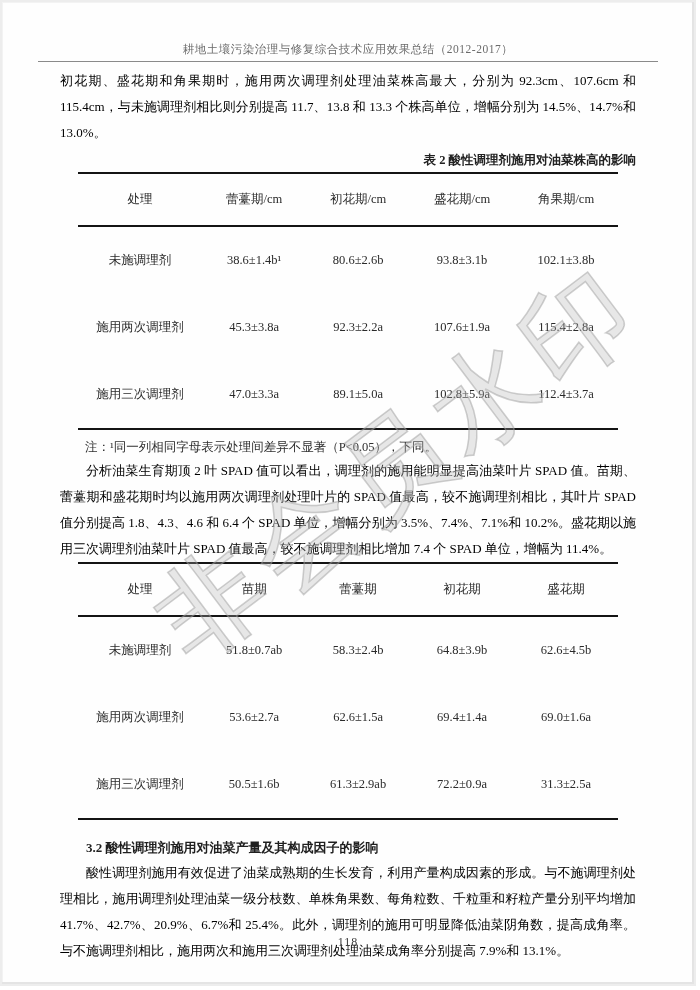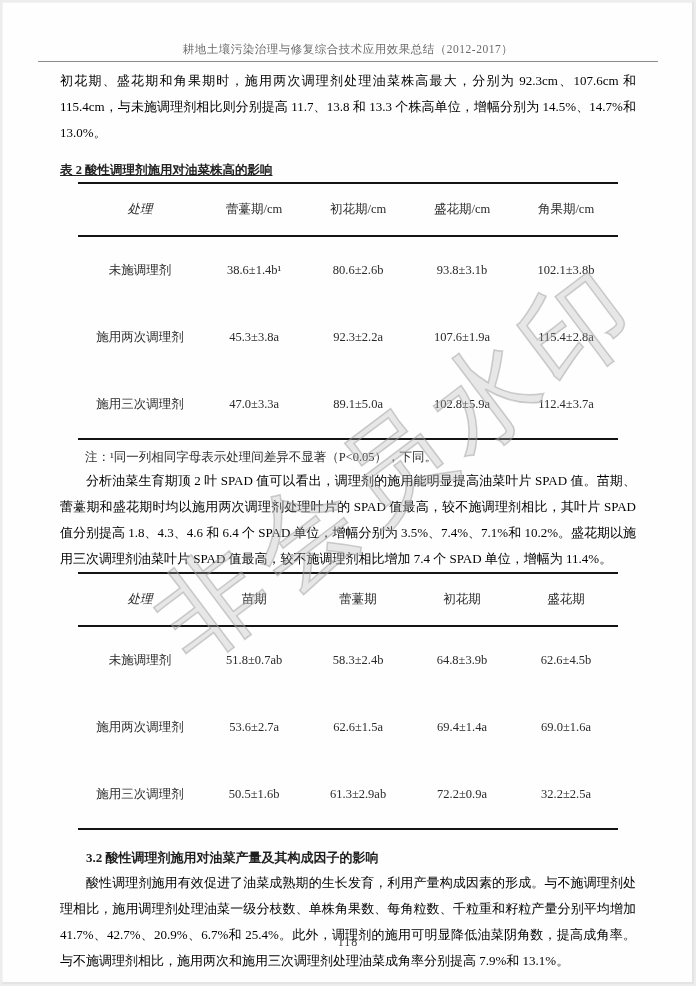--- a/index.html
+++ b/index.html
@@ -22,37 +22,36 @@
     font-size: 11.5px; color: #6b6b6b; letter-spacing: 0.5px;
   }
   main { position: relative; z-index: 1; padding: 0 58px; color: #2d2d2d; }
   .para {
     margin: 0; font-size: 13px; line-height: 26px;
     text-align: justify; color: #000000;
   }
   .para.first { margin-top: 6px; }
   .para.indent { text-indent: 2em; font-family: Liberation Serif, serif; }
   .table-caption {
-    margin-top: 12px; text-align: left;
+    margin-top: 2px; text-align: right;
     font-size: 12.5px; font-weight: bold; color: #222;
     line-height: 24px;
-    text-decoration: underline;
   }
   table.booktab {
     width: calc(100% - 36px); margin: 0 18px;
     border-collapse: collapse;
     border-top: 2px solid #141414; border-bottom: 2px solid #141414;
     font-size: 12.5px; color: #2a2a2a;
   }
   table.booktab thead tr { border-bottom: 2px solid #141414; }
   table.booktab th {
     font-weight: normal; text-align: center; padding: 17px 2px;
   }
   table.booktab td { text-align: center; padding: 25px 2px; }
-  table.booktab .col-treat { width: 23%; font-style: italic; }
+  table.booktab .col-treat { width: 23%; }
   table.booktab .col-val { width: 19.25%; }
   .note {
     margin: 6px 0 0 0; font-size: 12.5px; line-height: 22px;
     color: #2f2f2f; text-indent: 2em;
   }
   .sec-heading {
     margin: 2px 0 0 0; font-size: 13px; font-weight: bold;
     line-height: 24px; color: #1f1f1f; text-indent: 2em;
   }
   .sec-heading.gap-top { margin-top: 16px; }
@@ -151,21 +150,21 @@
           <td>53.6±2.7a</td>
           <td>62.6±1.5a</td>
           <td>69.4±1.4a</td>
           <td>69.0±1.6a</td>
         </tr>
         <tr>
           <td>施用三次调理剂</td>
           <td>50.5±1.6b</td>
           <td>61.3±2.9ab</td>
           <td>72.2±0.9a</td>
-          <td>32.2±2.5a</td>
+          <td>31.3±2.5a</td>
         </tr>
       </tbody>
     </table>
 
     <h3 class="sec-heading gap-top">3.2 酸性调理剂施用对油菜产量及其构成因子的影响</h3>
 
     <p class="para indent">酸性调理剂施用有效促进了油菜成熟期的生长发育，利用产量构成因素的形成。与不施调理剂处理相比，施用调理剂处理油菜一级分枝数、单株角果数、每角粒数、千粒重和籽粒产量分别平均增加 41.7%、42.7%、20.9%、6.7%和 25.4%。此外，调理剂的施用可明显降低油菜阴角数，提高成角率。与不施调理剂相比，施用两次和施用三次调理剂处理油菜成角率分别提高 7.9%和 13.1%。</p>
 
   </main>
 

